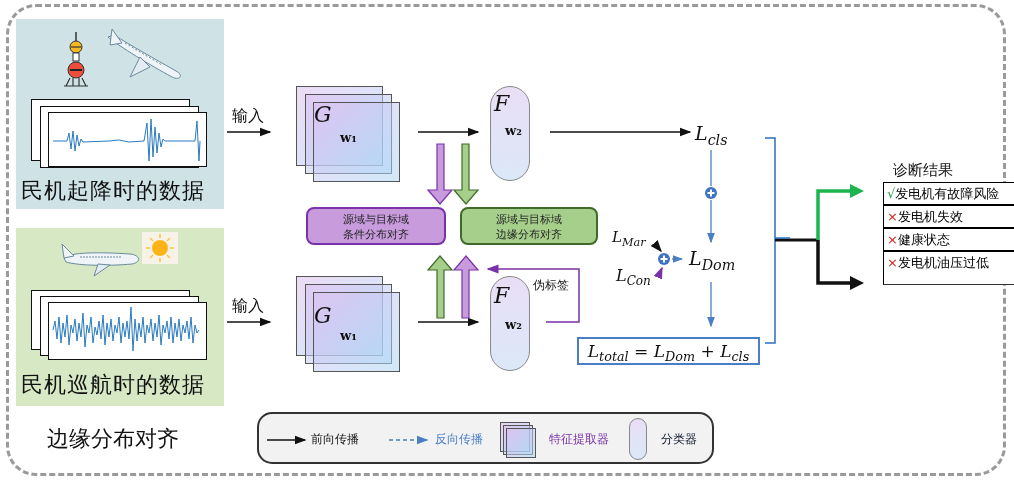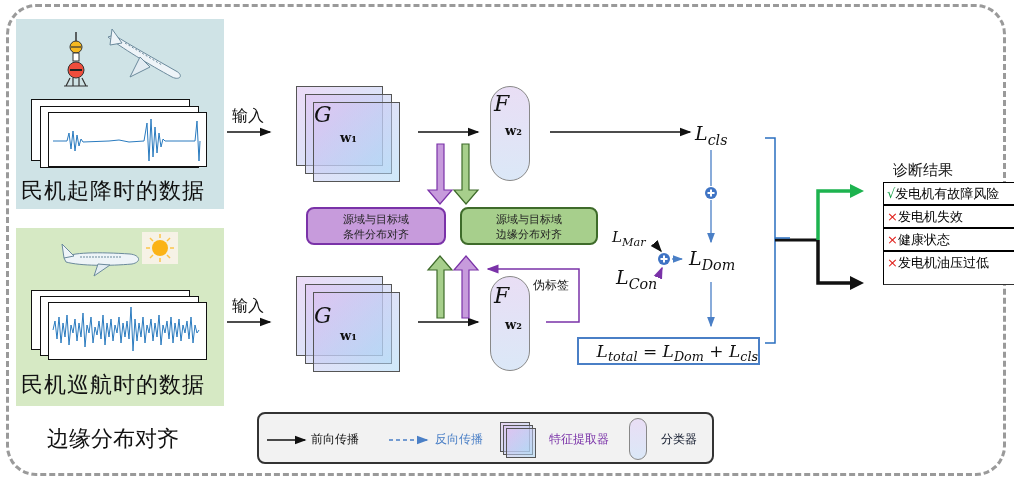--- a/index.html
+++ b/index.html
@@ -18,27 +18,27 @@
   .sym-w { font-family: "DejaVu Serif", serif; font-weight: bold; font-size: 13px; color: #111; }
   .pill { width: 40px; height: 95px; border: 1px solid #888; border-radius: 20px;
           background: linear-gradient(180deg, #e9def5, #dbe8f7); box-sizing: border-box; }
   .align-box { height: 38px; border-radius: 8px; border: 2px solid; box-sizing: border-box;
                font-size: 11px; text-align: center; line-height: 15px; padding-top: 3px; color: #222; }
   .purple-box { background: #c79bdc; border-color: #7a32a8; }
   .green-box { background: #a7cf8c; border-color: #3e6b2a; }
   .math { font-family: "DejaVu Serif", serif; font-style: italic; color: #111; white-space: nowrap; }
   .math sub { font-size: 0.75em; }
   .total-box { left: 577px; top: 337px; width: 183px; height: 28px; border: 2px solid #4a7fc6;
-               box-sizing: border-box; font-size: 17px; text-align: right; line-height: 24px; background:#fff; }
+               box-sizing: border-box; font-size: 17px; text-align: center; line-height: 24px; background:#fff; }
   .result-title { font-family: "DejaVu Sans", sans-serif; font-size: 15px; color: #111; }
   .result-row { left: 868px; width: 138px; height: 23px; border: 1px solid #000000; box-sizing: border-box;
                 font-family: "DejaVu Sans", sans-serif; font-size: 13px; line-height: 21px; padding-left: 3px;
                 white-space: nowrap; background: #fff; margin-left: 15px; }
   .legend { left: 257px; top: 412px; width: 457px; height: 52px; border: 2px solid #333;
-            border-radius: 8px; background: #f2f2f2; box-sizing: border-box; }
+            border-radius: 15px; background: #f2f2f2; box-sizing: border-box; }
   .legend-text { font-size: 12px; white-space: nowrap; }
   .main-label { font-family: "DejaVu Sans", sans-serif; font-size: 22px; color: #111; }
 </style>
 </head>
 <body>
 
 <div class="abs outer"></div>
 
 <div class="abs panel-top"></div>
 
@@ -186,21 +186,21 @@
 </div>
 <div class="abs align-box green-box" style="left:460px;top:207px;width:138px">
   <div>源域与目标域</div>
   <div>边缘分布对齐</div>
 </div>
 
 <div class="abs" style="left:533px;top:277px;font-size:12px;color:#222">伪标签</div>
 
 <div class="abs math" style="left:695px;top:122px;font-size:19px"><span>L</span><sub>cls</sub></div>
 <div class="abs math" style="left:612px;top:228px;font-size:15px"><span>L</span><sub>Mar</sub></div>
-<div class="abs math" style="left:616px;top:266px;font-size:19px"><span>L</span><sub>Con</sub></div>
+<div class="abs math" style="left:616px;top:266px;font-size:16px"><span>L</span><sub>Con</sub></div>
 <div class="abs math" style="left:689px;top:247px;font-size:19px"><span>L</span><sub>Dom</sub></div>
 
 <div class="abs total-box math">
   <span>L</span><sub>total</sub><span style="font-style:normal"> = </span><span>L</span><sub>Dom</sub><span style="font-style:normal"> + </span><span>L</span><sub>cls</sub>
 </div>
 
 <div class="abs result-title" style="left:893px;top:161px">诊断结果</div>
 <div class="abs result-row" style="top:182px">
   <span style="color:#1aa14a">√</span><span>发电机有故障风险</span>
 </div>

